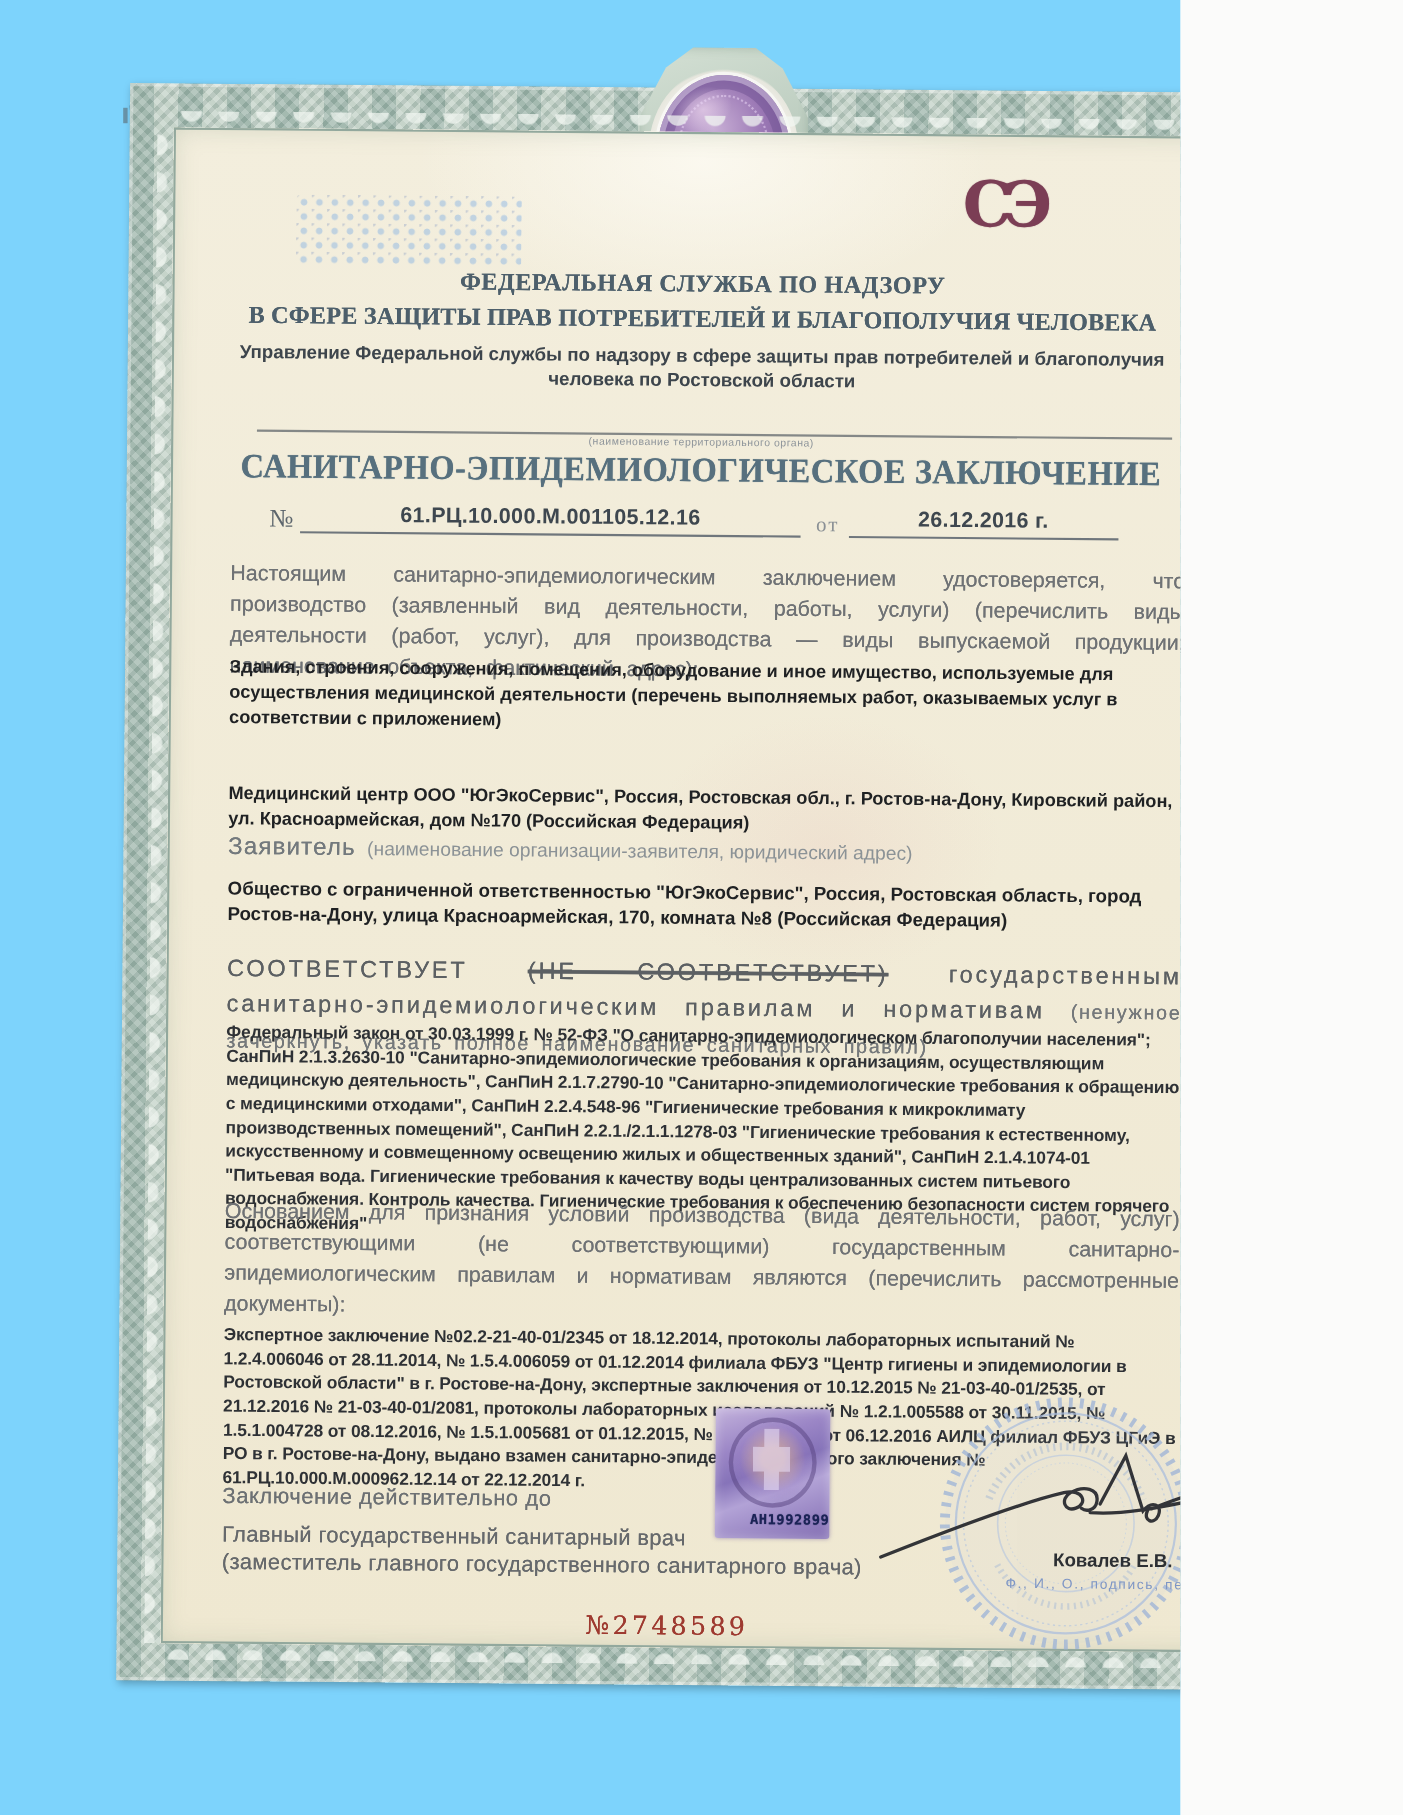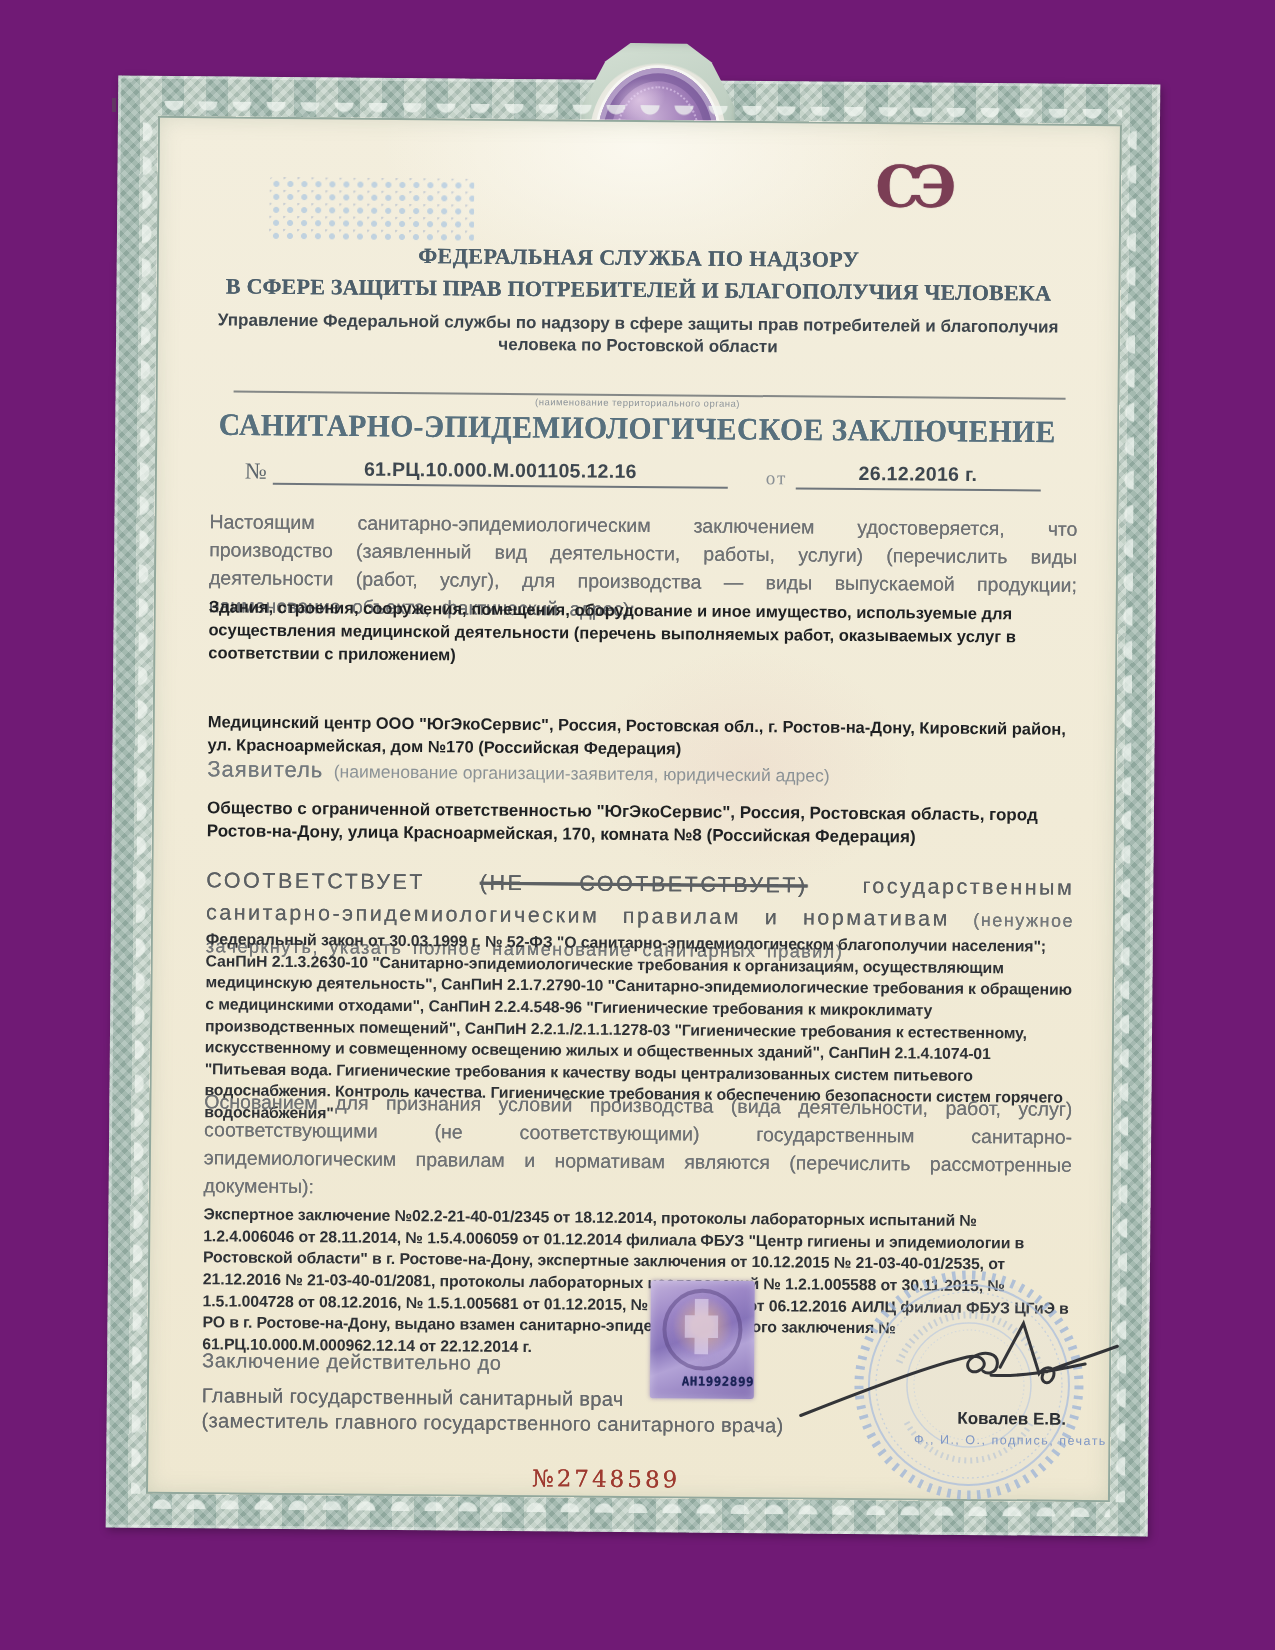--- a/index.html
+++ b/index.html
@@ -2,21 +2,21 @@
 <html><head>
 <meta charset="utf-8">
 <style>
   html,body{margin:0;padding:0;}
   body{
     width:1275px;height:1650px;
     background:#fbfbfa;
     font-family:"Liberation Sans", sans-serif;
     overflow:hidden;
   }
-  .page{position:relative;width:1275px;height:1650px;background:#701a75;overflow:hidden;}
+  .page{position:relative;width:1073px;height:1650px;background:#7dd3fc;overflow:hidden;}
   .scan-mark{position:absolute;left:118px;top:95px;width:48px;height:4px;background:#3a3a3a;transform:rotate(-2deg);opacity:.8;}
   .scan-mark2{position:absolute;left:112px;top:98px;width:4px;height:14px;background:#555;opacity:.5;}
 
   
   .cert{
     position:absolute;left:112px;top:80px;width:1042px;height:1452px;
     transform:rotate(0.5deg);
     background:
       repeating-linear-gradient(45deg, rgba(255,255,255,.20) 0 5px, rgba(255,255,255,0) 5px 10px),
       repeating-linear-gradient(-45deg, rgba(56,92,82,.20) 0 4px, rgba(0,0,0,0) 4px 9px),
@@ -102,21 +102,21 @@
   .doc-title{position:absolute;left:0;right:0;top:292px;font-size:29.5px;letter-spacing:.5px;
     font-family:"Liberation Serif", serif;font-weight:bold;color:#57707e;text-align:center;
     text-shadow:0 0 .6px #57707e;transform:scaleY(1.05);}
 
   
   .numrow{position:absolute;left:90px;right:60px;top:340px;display:flex;align-items:flex-end;}
   .numrow .no{font-family:"Liberation Serif", serif;font-size:23px;color:#5d666d;margin-right:6px;}
   .numrow .u{border-bottom:2px solid #6f767c;text-align:center;font-weight:bold;color:#3e474f;
     font-size:19.5px;padding:0 10px 3px;letter-spacing:.3px;}
   .numrow .num{flex:0 0 435px;}
-  .numrow .ot{font-family:"Liberation Serif", serif;font-size:19px;color:#8a9095;margin:0 8px 0 38px;letter-spacing:2px;}
+  .numrow .ot{font-family:"Liberation Serif", serif;font-size:19px;color:#8a9095;margin:0 8px 0 14px;letter-spacing:2px;}
   .numrow .date{flex:0 0 225px;}
 
   
   .blk{position:absolute;left:55px;width:868px;}
   .gray-just{font-size:19.5px;line-height:1.43;color:#6f7275;text-align:justify;
     word-spacing:6px;text-shadow:0 0 .4px #6f7275;}
   .bold-black{font-size:16.5px;line-height:1.38;color:#1f2123;font-weight:bold;text-align:left;}
   .appl-row{white-space:nowrap;}
   .appl-label{font-size:22px;color:#73797d;letter-spacing:1px;text-shadow:0 0 .4px #73797d;}
   .appl-cap{font-size:17.5px;color:#8b9296;margin-left:6px;}

